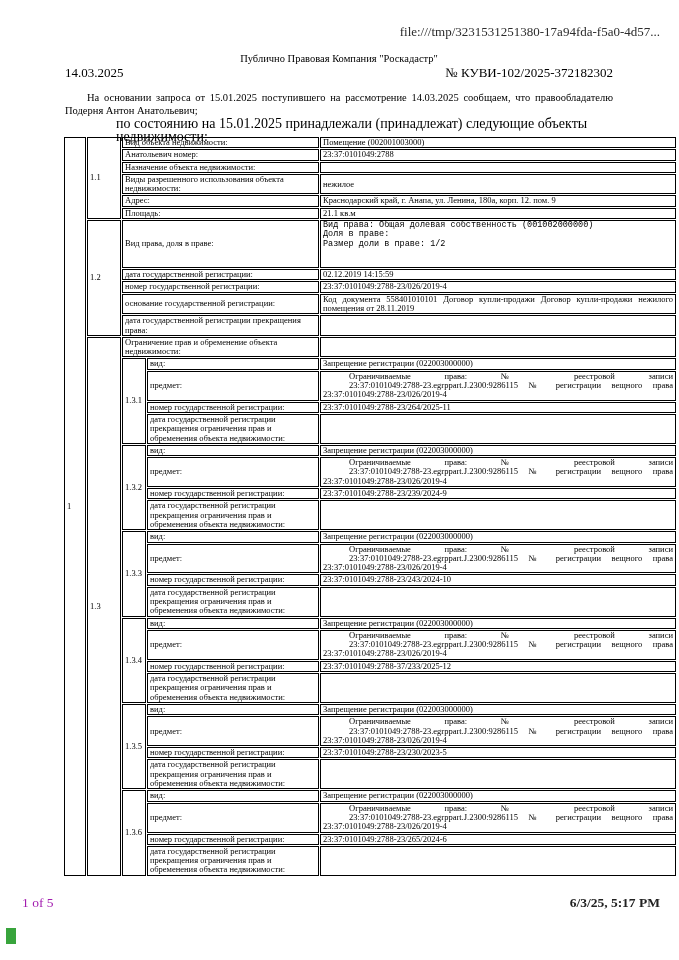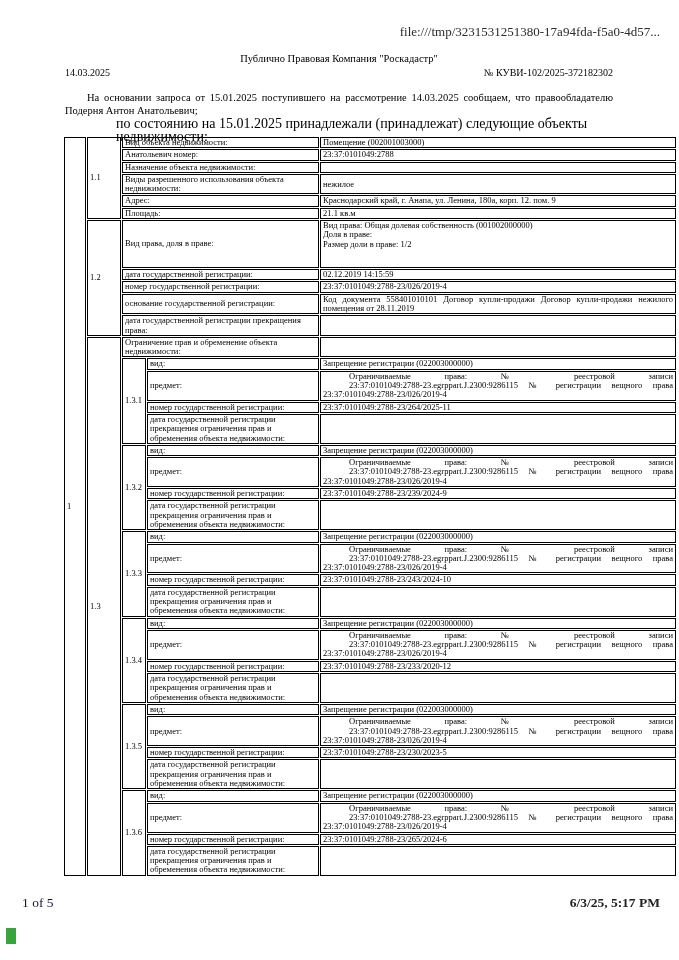--- a/index.html
+++ b/index.html
@@ -13,21 +13,21 @@
   .page { position: relative; width: 679px; height: 687px; }
 
   .url-header {
     position: absolute; top: 24px; right: 19px;
     font-size: 13px; color: #2b2b2b;
   }
 
   .doc-header { position: absolute; top: 52px; left: 65px; width: 548px; }
   .company { text-align: center; font-size: 10.5px; line-height: 13px; }
   .doc-title { text-align: center; font-size: 10.5px; font-weight: bold; line-height: 13px; }
-  .meta-row { display: flex; justify-content: space-between; font-size: 10px; line-height: 13px; margin-top: 1px; }
+  .meta-row { display: flex; justify-content: space-between; font-size: 13px; line-height: 13px; margin-top: 1px; }
   .intro { margin: 12px 0 0 0; font-size: 10.5px; line-height: 13px; text-align: justify; text-indent: 22px; }
   .intro2 { margin: 0 0 0 51px; font-size: 14px; line-height: 13px; }
 
   .table-wrap { position: absolute; top: 136px; left: 63px; }
   table.egrn {
     border-collapse: separate;
     border-spacing: 1px;
     table-layout: fixed;
     width: 614px;
     font-size: 8.5px;
@@ -37,36 +37,36 @@
     border: 1px solid #000;
     padding: 0 2px;
     vertical-align: middle;
     word-wrap: break-word;
     overflow: hidden;
   }
   td.c0 { padding: 0 1px; }
   td.c1 { padding: 0 1px; }
   td.c2 { padding: 0 1px; }
   td.val.v-top { vertical-align: top; }
-  td.val.tall { height: 46px; }
+  td.val.tall { height: 46px; font-family: Liberation Mono, monospace; }
   td.val.just { text-align: justify; }
   .jline { text-align: justify; text-align-last: justify; padding-left: 26px; }
 
   .watermark {
     position: absolute; top: 798px; left: 360px;
     display: flex; align-items: center;
     pointer-events: none;
   }
   .watermark .wm-text {
     font-family: "Liberation Sans", "DejaVu Sans", sans-serif;
     font-weight: bold; font-size: 46px; letter-spacing: 7px;
     color: rgba(0,0,0,0.055);
     margin-left: 10px;
   }
-  .footer-left { position: absolute; top: 895px; left: 22px; font-size: 13.5px; color: #0f172a; }
+  .footer-left { position: absolute; top: 895px; left: 22px; font-size: 13.5px; color: #a21caf; }
   .footer-right { position: absolute; top: 895px; right: 19px; font-size: 13.5px; color: #222; font-weight: bold; }
   .green-marker { position: absolute; left: 6px; top: 928px; width: 10px; height: 16px; background: #38a43c; }
 </style>
 </head>
 <body>
 
 <div class="page">
 
   <div class="url-header">file:///tmp/3231531251380-17a94fda-f5a0-4d57...</div>
 
@@ -217,21 +217,21 @@
           <tr>
             <td class="lbl">предмет:</td>
             <td class="val">
               <div class="jline">Ограничиваемые права: № реестровой записи</div>
               <div class="jline">23:37:0101049:2788-23.egrppart.J.2300:9286115 № регистрации вещного права</div>
               <div class="">23:37:0101049:2788-23/026/2019-4</div>
             </td>
           </tr>
           <tr>
             <td class="lbl">номер государственной регистрации:</td>
-            <td class="val">23:37:0101049:2788-23/233/2020-12</td>
+            <td class="val">23:37:0101049:2788-37/233/2025-12</td>
           </tr>
           <tr>
             <td class="lbl">дата государственной регистрации прекращения ограничения прав и обременения объекта недвижимости:</td>
             <td class="val"></td>
           </tr>
           <tr>
             <td rowspan="4" class="c2">1.3.5</td>
             <td class="lbl">вид:</td>
             <td class="val">Запрещение регистрации (022003000000)</td>
           </tr>

